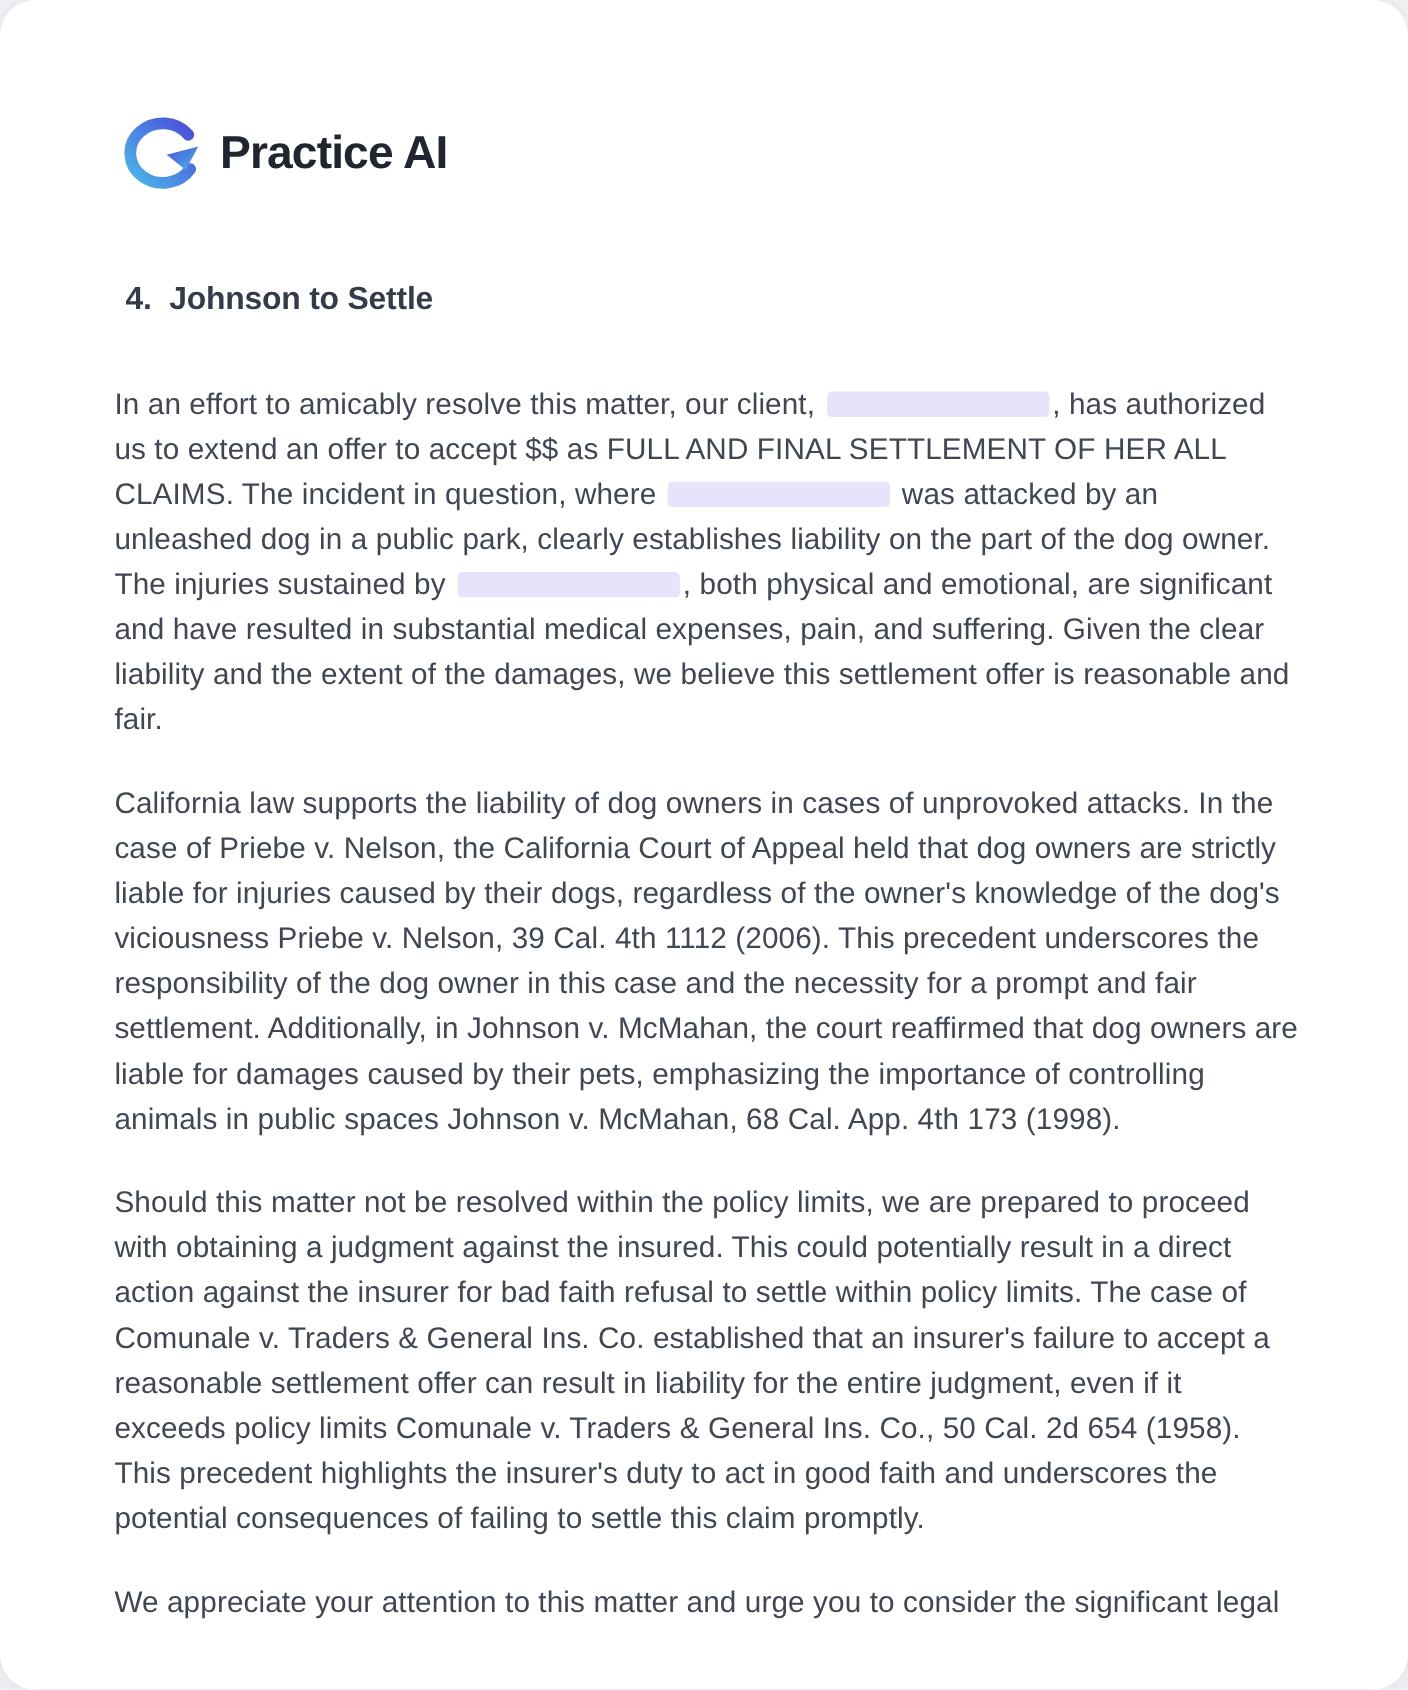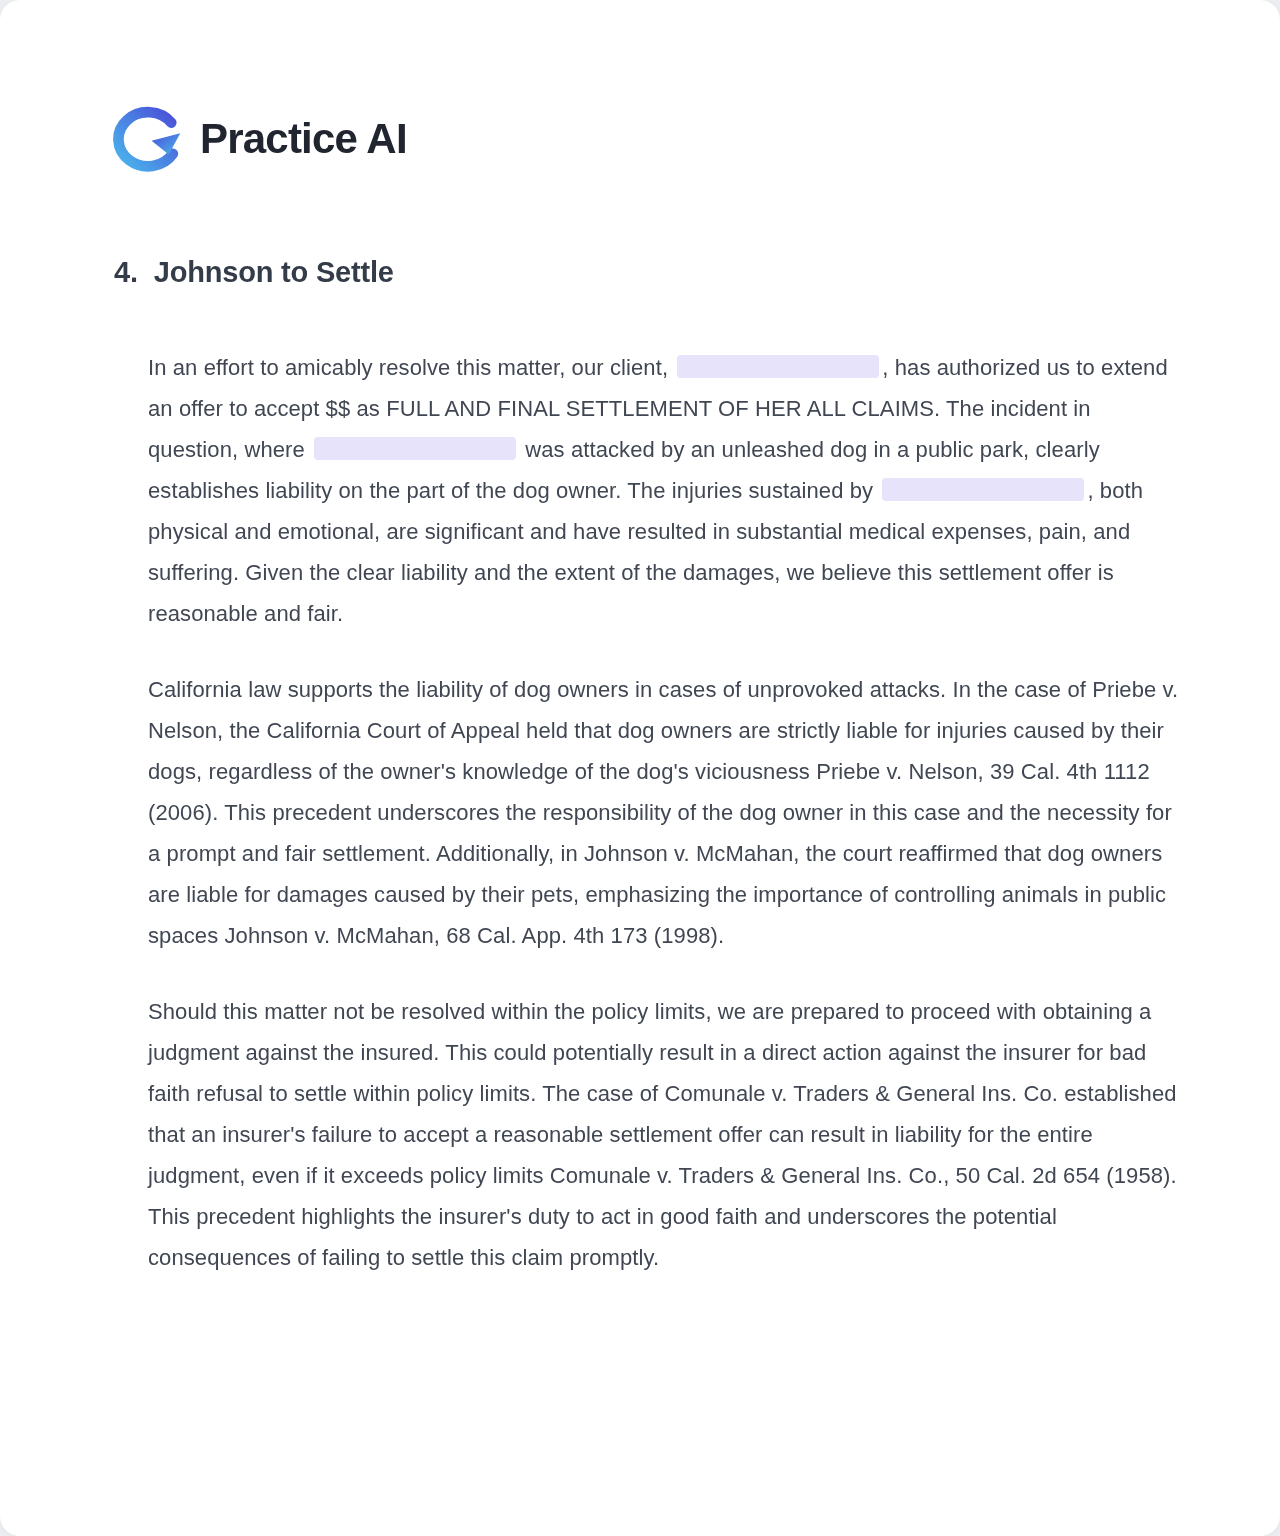--- a/index.html
+++ b/index.html
@@ -14,21 +14,21 @@
   html,body{width:1280px;height:1536px;}
   body{
     background:var(--page-bg);
     font-family:"Liberation Sans","DejaVu Sans",sans-serif;
     position:relative;
   }
   .card{
     position:absolute;
     inset:0;
     background:var(--card-bg);
-    border-radius:20px;
+    border-radius:32px;
     box-shadow:0 2px 18px rgba(0,0,0,0.06);
     overflow:hidden;
     padding:106px 100px 0 104px;
   }
   .logo-row{
     display:flex;
     align-items:center;
     gap:14px;
     margin-bottom:84px;
   }
@@ -48,25 +48,24 @@
     align-items:baseline;
     gap:16px;
     font-size:29px;
     font-weight:700;
     color:var(--heading);
     letter-spacing:-0.2px;
     margin-bottom:58px;
     padding-left:10px;
   }
   .doc-body{
-    font-size:22px;
+    font-size:27px;
     line-height:41px;
     color:var(--text);
     letter-spacing:0.1px;
-    margin-left:44px;
   }
   .doc-body p{
     margin-bottom:35px;
   }
   .redacted{
     display:inline-block;
     width:202px;
     height:23px;
     background:var(--redaction-bg);
     border-radius:4px;
@@ -99,15 +98,16 @@
 
   <div class="section-heading">
     <span>4.</span>
     <span>Johnson to Settle</span>
   </div>
 
   <div class="doc-body">
       <p>In an effort to amicably resolve this matter, our client, <span class="redacted"></span>, has authorized us to extend an offer to accept $$ as FULL AND FINAL SETTLEMENT OF HER ALL CLAIMS. The incident in question, where <span class="redacted"></span> was attacked by an unleashed dog in a public park, clearly establishes liability on the part of the dog owner. The injuries sustained by <span class="redacted"></span>, both physical and emotional, are significant and have resulted in substantial medical expenses, pain, and suffering. Given the clear liability and the extent of the damages, we believe this settlement offer is reasonable and fair.</p>
       <p>California law supports the liability of dog owners in cases of unprovoked attacks. In the case of Priebe v. Nelson, the California Court of Appeal held that dog owners are strictly liable for injuries caused by their dogs, regardless of the owner's knowledge of the dog's viciousness Priebe v. Nelson, 39 Cal. 4th 1112 (2006). This precedent underscores the responsibility of the dog owner in this case and the necessity for a prompt and fair settlement. Additionally, in Johnson v. McMahan, the court reaffirmed that dog owners are liable for damages caused by their pets, emphasizing the importance of controlling animals in public spaces Johnson v. McMahan, 68 Cal. App. 4th 173 (1998).</p>
       <p>Should this matter not be resolved within the policy limits, we are prepared to proceed with obtaining a judgment against the insured. This could potentially result in a direct action against the insurer for bad faith refusal to settle within policy limits. The case of Comunale v. Traders &amp; General Ins. Co. established that an insurer's failure to accept a reasonable settlement offer can result in liability for the entire judgment, even if it exceeds policy limits Comunale v. Traders &amp; General Ins. Co., 50 Cal. 2d 654 (1958). This precedent highlights the insurer's duty to act in good faith and underscores the potential consequences of failing to settle this claim promptly.</p>
+      <p>We appreciate your attention to this matter and urge you to consider the significant legal</p>
     </div>
 
 </div>
 
 </body></html>

